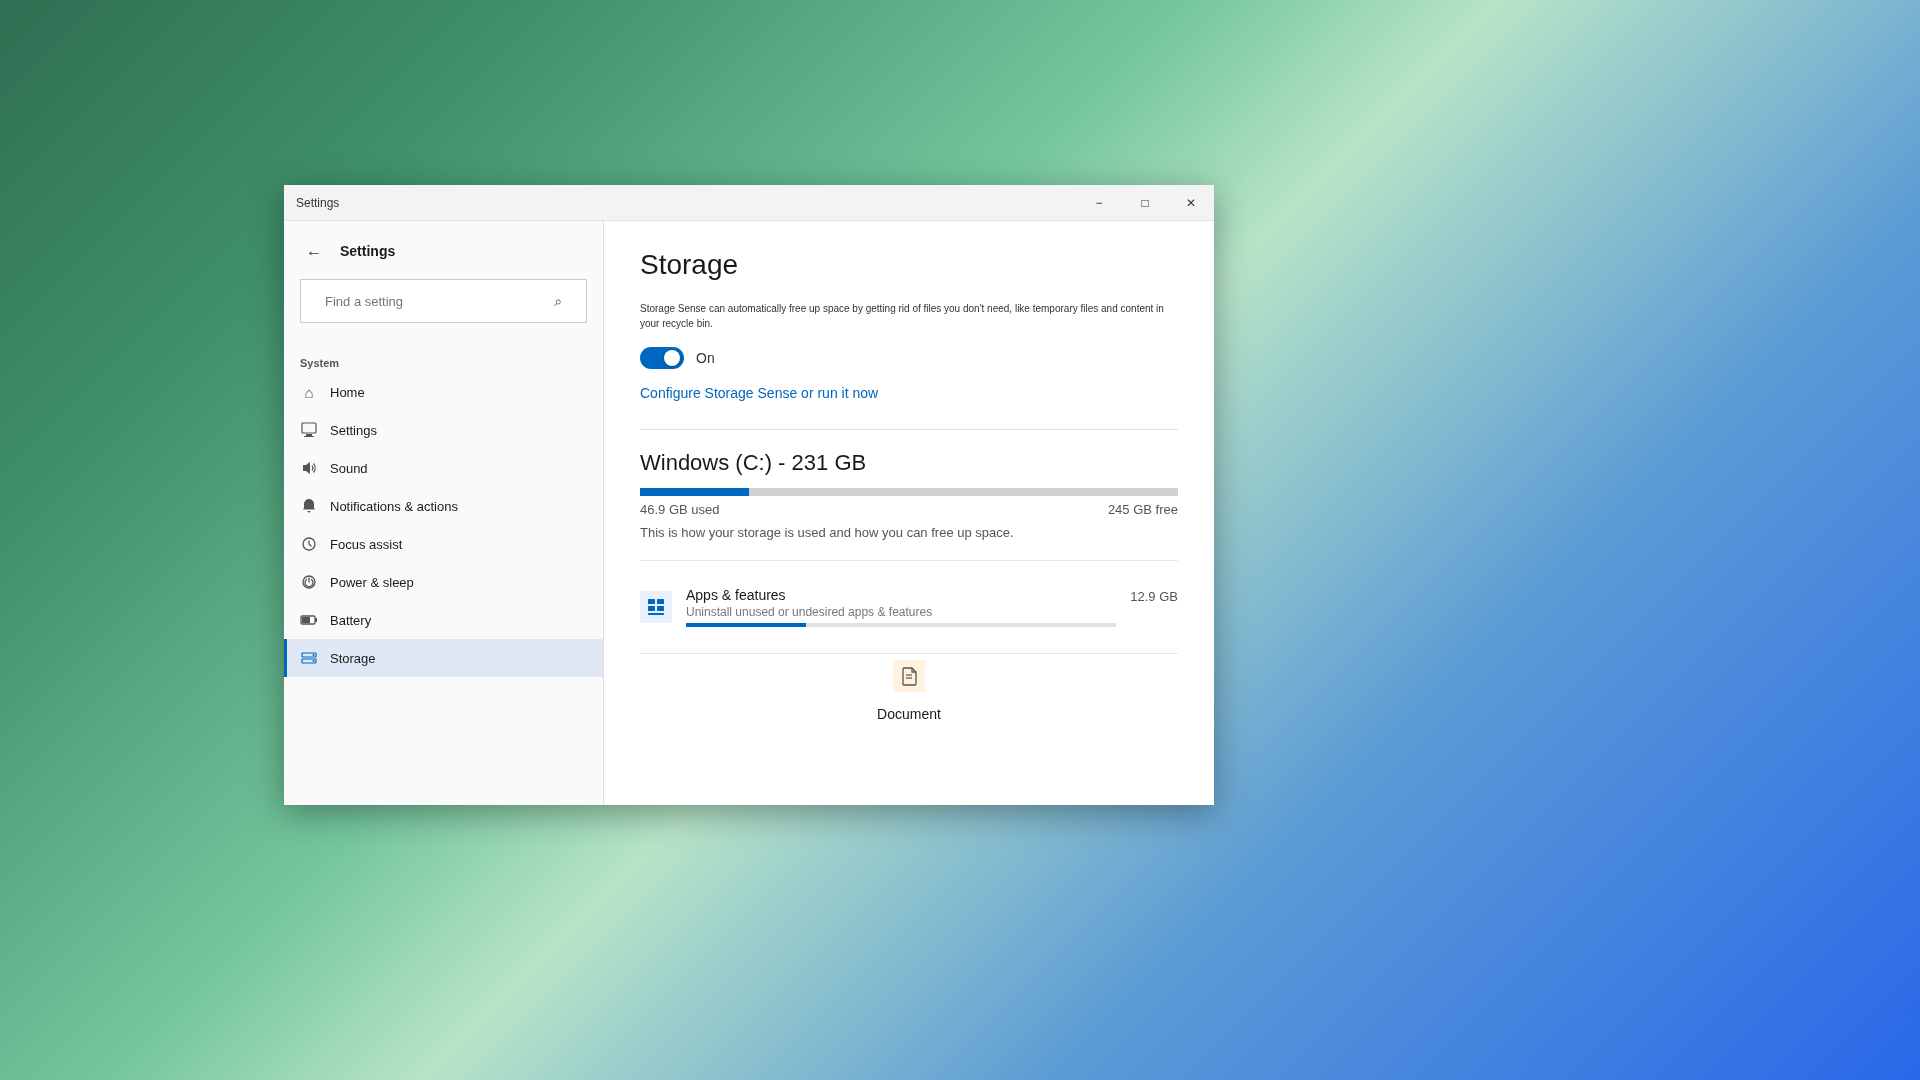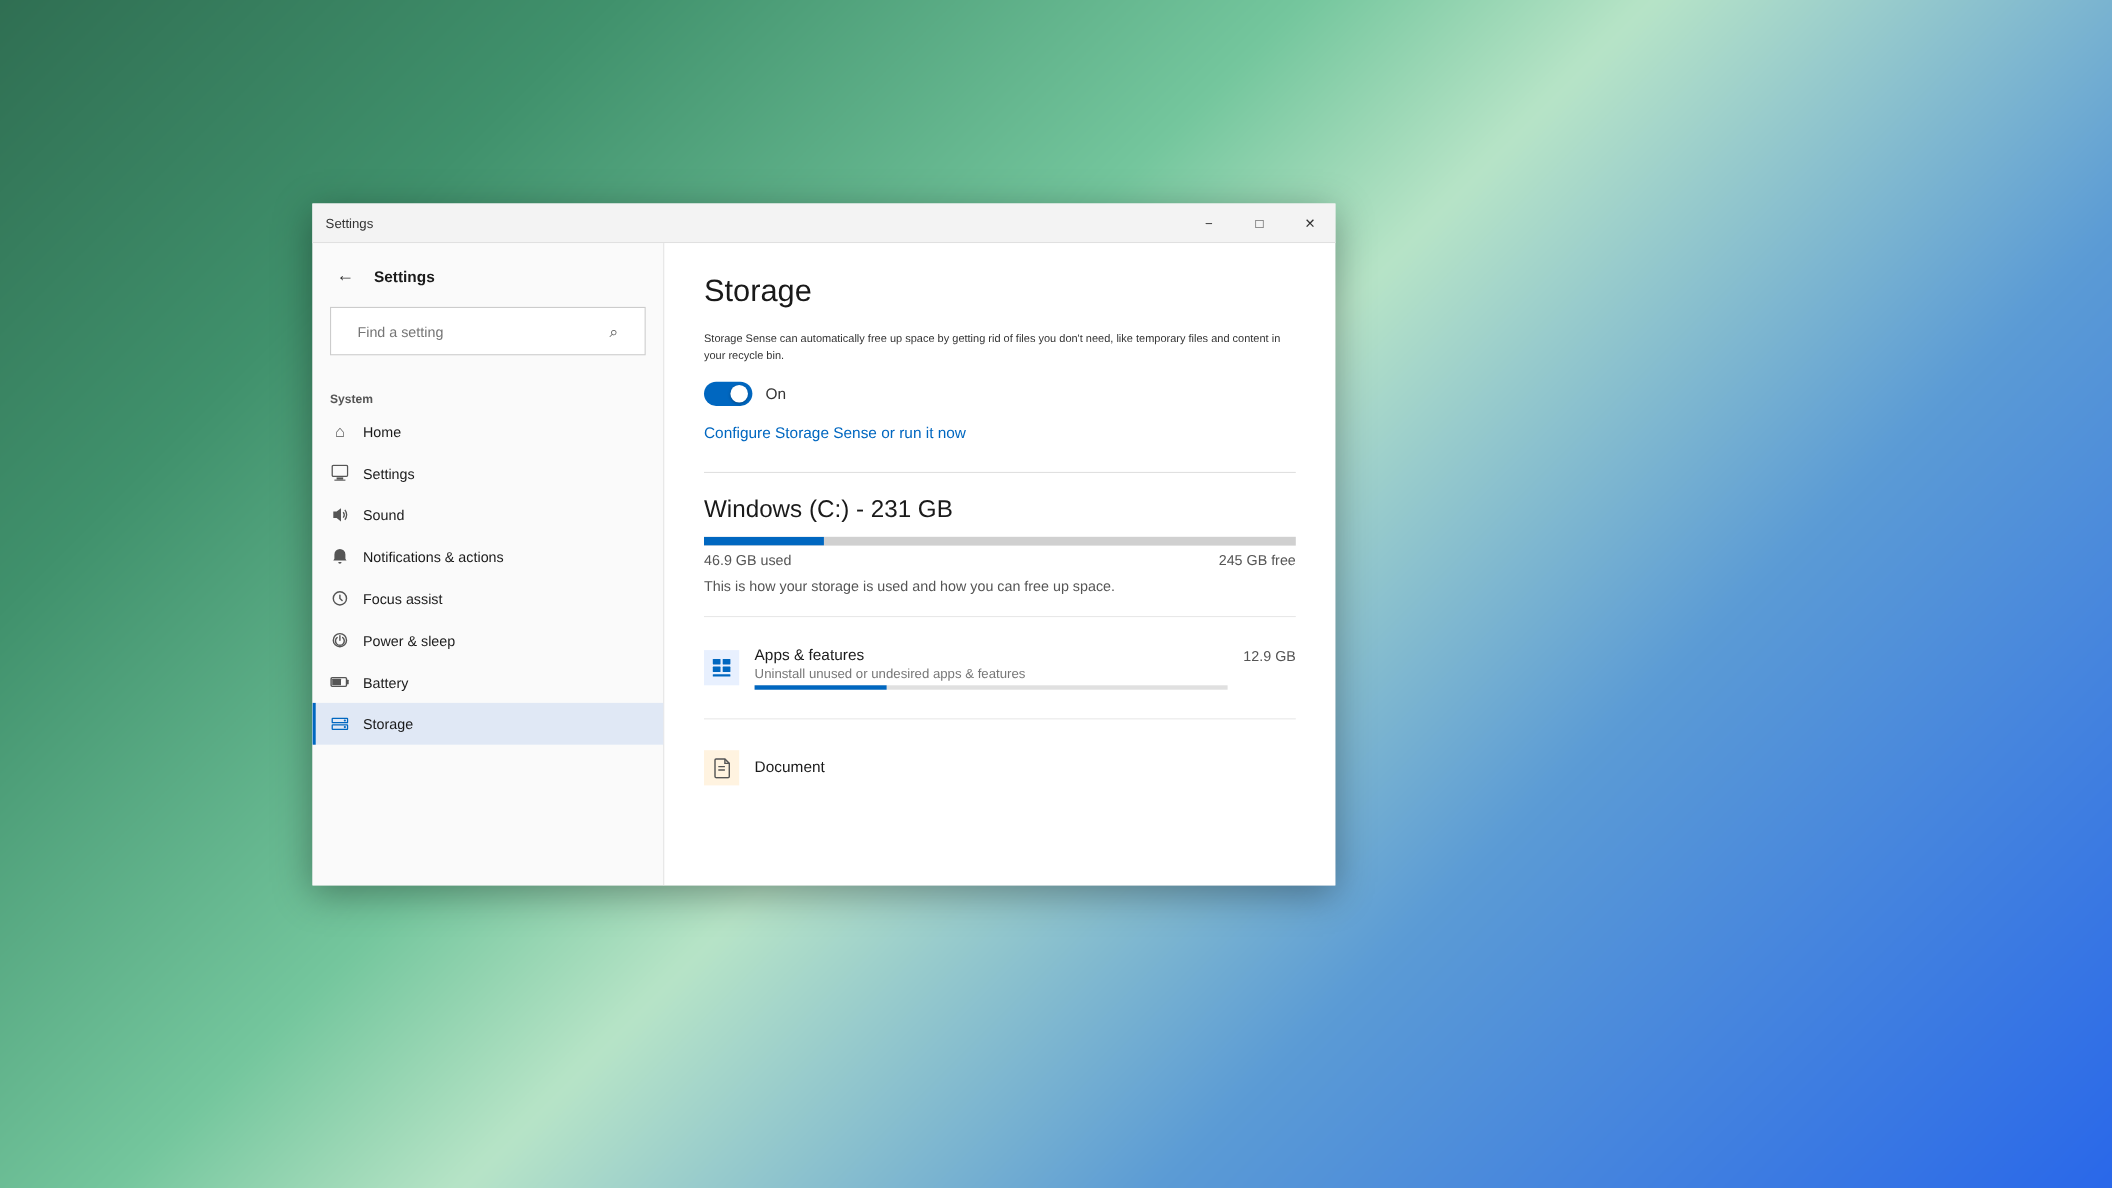--- a/index.html
+++ b/index.html
@@ -331,22 +331,23 @@
       color: #555;
       white-space: nowrap;
       align-self: flex-start;
       margin-top: 2px;
     }
 
     .document-item {
       display: flex;
       align-items: center;
       gap: 14px;
-      padding: 28px 0;
+      padding: 6px 0;
       border-top: 1px solid #e8e8e8;
+      flex-direction: column;
     }
 
     .document-item-icon {
       width: 32px;
       height: 32px;
       background: #fff3e0;
       display: flex;
       align-items: center;
       justify-content: center;
       flex-shrink: 0;

